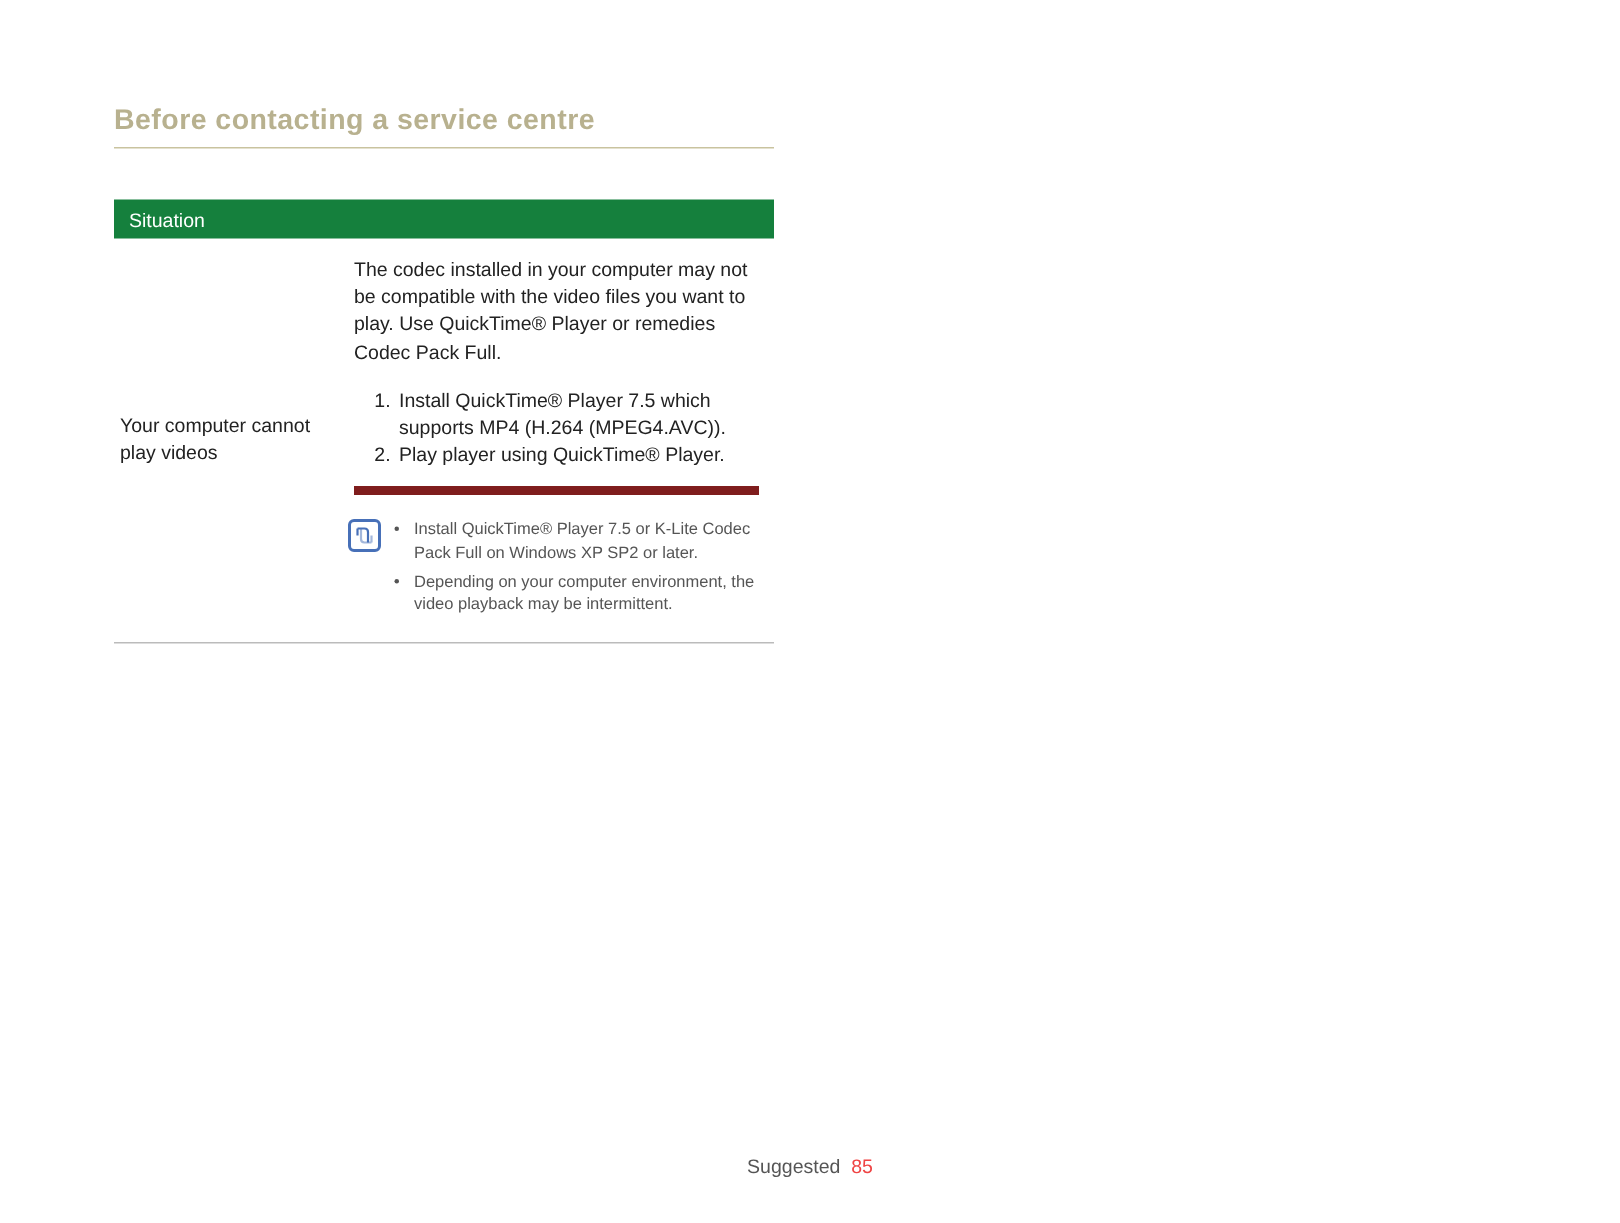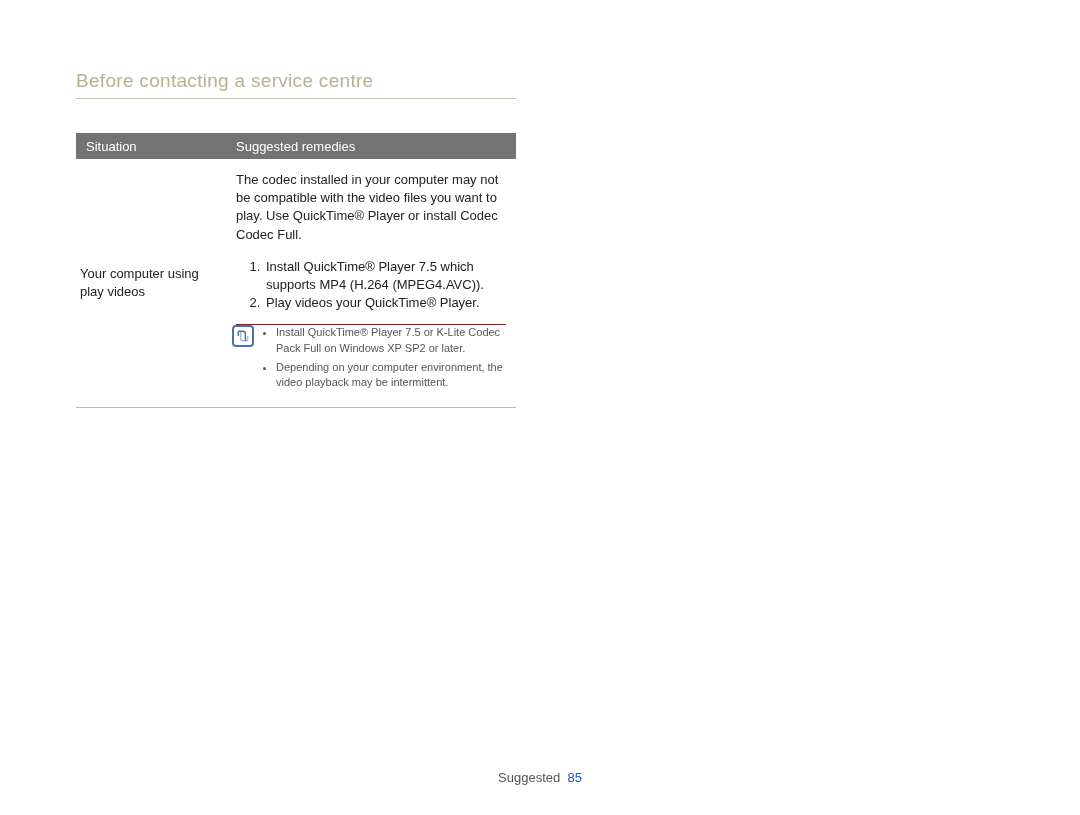--- a/index.html
+++ b/index.html
@@ -12,41 +12,41 @@
       background: #fff;
       width: 1080px;
       height: 815px;
       position: relative;
     }
     .page-title {
       position: absolute;
       top: 70px;
       left: 76px;
       font-size: 19px;
-      font-weight: 400;
+      font-weight: 700;
       color: #b8b18f;
       letter-spacing: 0.3px;
     }
     .title-underline {
       position: absolute;
       top: 98px;
       left: 76px;
       width: 440px;
       height: 1px;
       background: #c9c39f;
     }
     .table-container {
       position: absolute;
       top: 133px;
       left: 76px;
       width: 440px;
     }
     .table-header {
       display: flex;
-      background: #737373;
+      background: #15803d;
       color: #fff;
       font-size: 13px;
       height: 26px;
       align-items: center;
     }
     .th-situation {
       width: 150px;
       padding-left: 10px;
     }
     .th-remedies {
@@ -91,22 +91,22 @@
       margin-bottom: 12px;
     }
     .ol-list li {
       margin-bottom: 0px;
       padding-left: 2px;
     }
     .note-box {
       display: flex;
       align-items: flex-start;
       margin-top: 4px;
-      border-top: 1px solid #7f1d1d;
-      padding-top: 0;
+      border-top: 6px solid #7f1d1d;
+      padding-top: 16px;
     }
     .note-icon {
       width: 22px;
       height: 22px;
       flex-shrink: 0;
       margin-right: 8px;
       margin-left: -4px;
       border: 2px solid #4770b8;
       border-radius: 4px;
       display: flex;
@@ -134,44 +134,43 @@
     .footer {
       position: absolute;
       bottom: 30px;
       left: 0;
       width: 100%;
       text-align: center;
       font-size: 13px;
       color: #555;
     }
     .footer .page-num {
-      color: #1d4ed8;
+      color: #ef4444;
     }
   </style>
 </head>
 <body>
 
 <div class="page-title">Before contacting a service centre</div>
 <div class="title-underline"></div>
 
 <div class="table-container">
   <div class="table-header">
     <div class="th-situation">Situation</div>
-    <div class="th-remedies">Suggested remedies</div>
   </div>
   <div class="table-body">
     <div class="td-situation">
-      <span>Your computer using play videos</span>
+      <span>Your computer cannot play videos</span>
     </div>
     <div class="td-remedies">
-      <div class="intro-text">The codec installed in your computer may not be compatible with the video files you want to play. Use QuickTime® Player or install Codec Codec Full.</div>
+      <div class="intro-text">The codec installed in your computer may not be compatible with the video files you want to play. Use QuickTime® Player or remedies Codec Pack Full.</div>
 
       <ol class="ol-list">
         <li>Install QuickTime® Player 7.5 which supports MP4 (H.264 (MPEG4.AVC)).</li>
-        <li>Play videos your QuickTime® Player.</li>
+        <li>Play player using QuickTime® Player.</li>
       </ol>
 
 
       <div class="note-box">
         <div class="note-icon">
           <svg viewBox="0 0 24 24" fill="none" stroke="#4770b8" stroke-width="2.5">
             <path d="M4 4 L12 4 Q16 4 16 8 L16 20 M4 4 L4 12"></path>
             <path d="M20 20 L12 20 Q8 20 8 16 L8 4 M20 20 L20 12" opacity="0.5"></path>
           </svg>
         </div>

